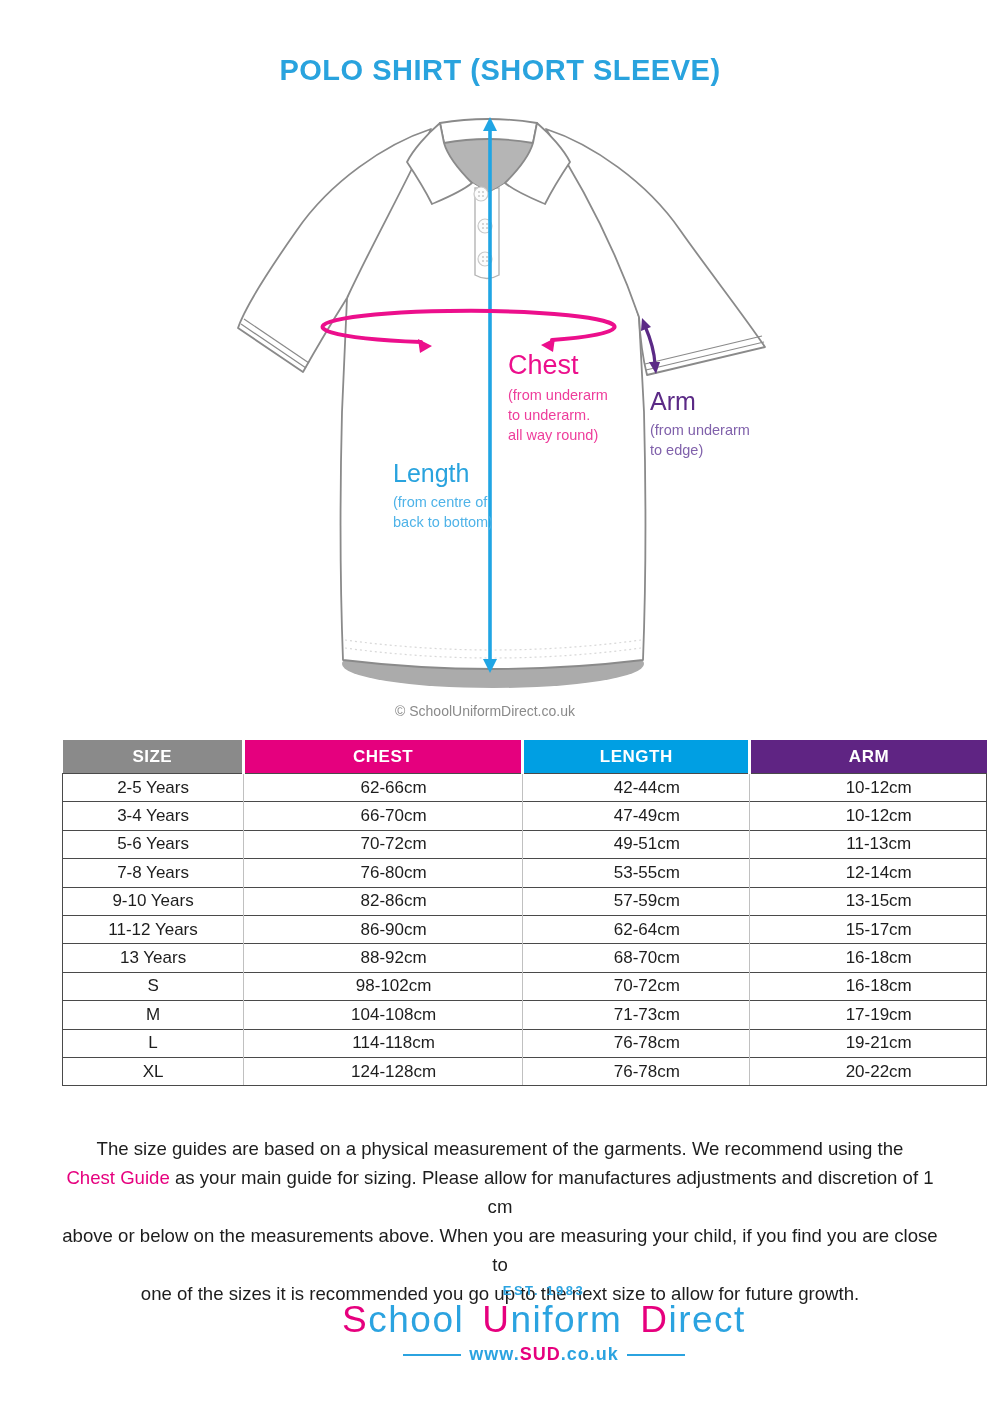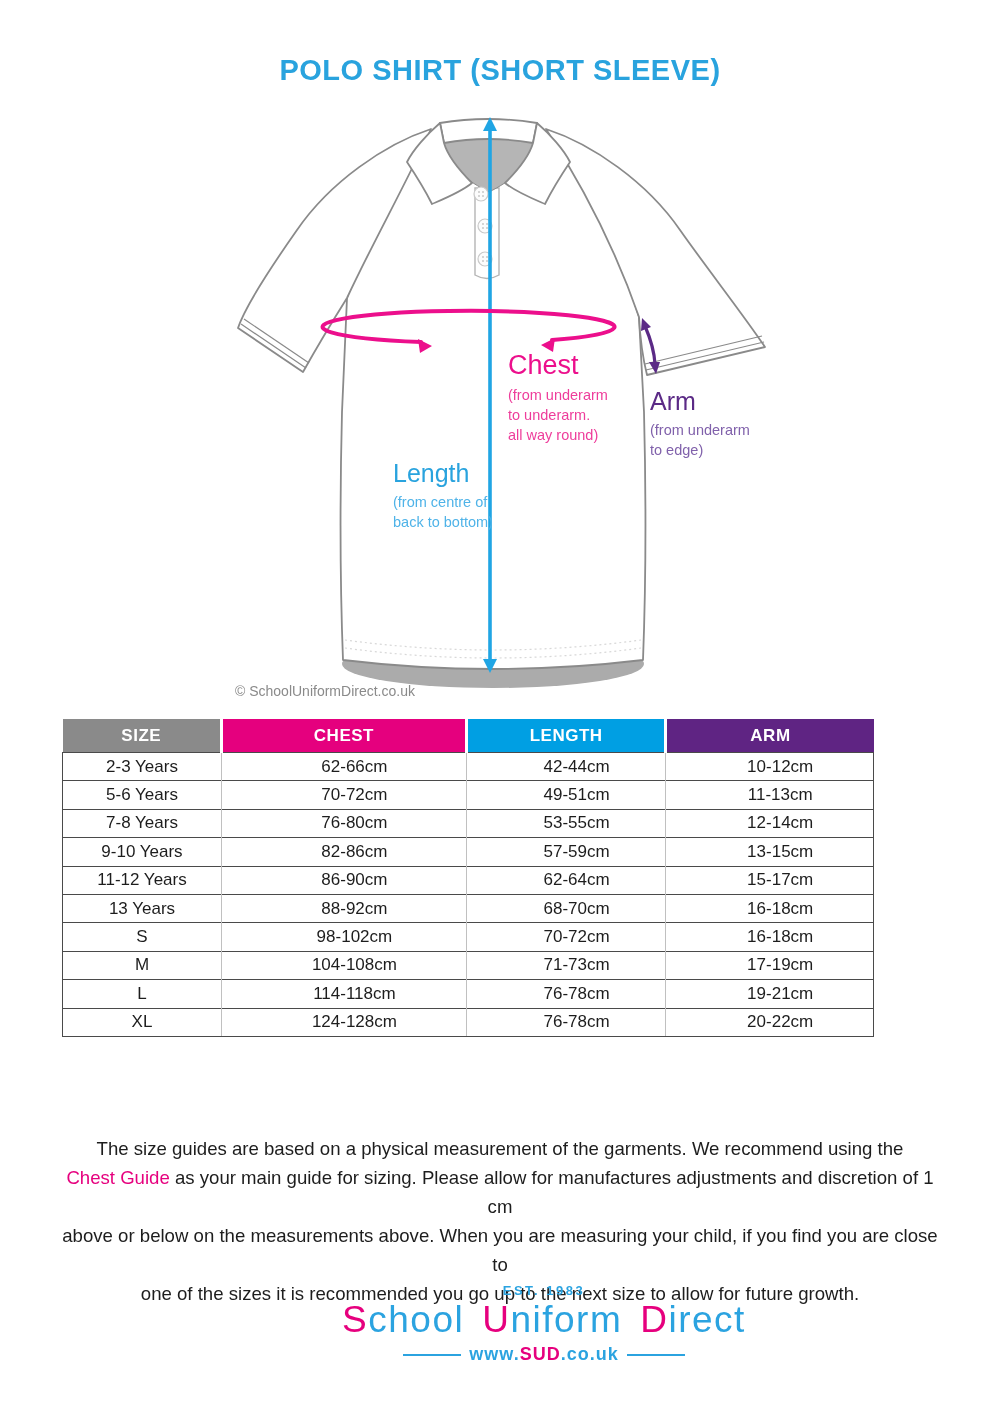--- a/index.html
+++ b/index.html
@@ -15,24 +15,24 @@
   .diag-label .big{font-size:27px;font-weight:400;display:block;}
   .diag-label .sub{display:block;font-size:14.5px;line-height:20px;margin-top:6px;}
   .lbl-chest{left:508px;top:352px;color:#EC0F8C;}
   .lbl-chest .sub{color:#EE3D9B;}
   .lbl-arm{left:650px;top:389px;color:#5B2A86;}
   .lbl-arm .big{font-size:25px;}
   .lbl-arm .sub{color:#8061AB;}
   .lbl-length{left:393px;top:461px;color:#29A3DE;}
   .lbl-length .big{font-size:25px;}
   .lbl-length .sub{color:#4FB3E8;}
-  .copyright{position:absolute;left:235px;top:683px;width:500px;text-align:left;
+  .copyright{position:absolute;left:235px;top:703px;width:500px;text-align:center;
              font-size:14px;color:#8a8a8a;}
 
-  table.size-table{position:absolute;left:62px;top:719px;width:812px;
+  table.size-table{position:absolute;left:62px;top:740px;width:925px;
                    border-collapse:collapse;table-layout:fixed;}
   .size-table col.c0{width:19.6%;} .size-table col.c1{width:30.2%;}
   .size-table col.c2{width:24.6%;} .size-table col.c3{width:25.6%;}
   .size-table th{height:33px;color:#fff;font-size:17px;font-weight:600;
                  letter-spacing:.5px;text-align:center;padding:0;}
   .size-table th + th{border-left:3px solid #fff;}
   .size-table td{height:27.4px;padding:0;text-align:center;font-size:17px;
                  color:#1d1d1d;border-top:1px solid #4a4a4a;}
   .size-table td + td{border-left:1px solid #c0c0c0;padding-left:21px;}
   .size-table tbody td:first-child{border-left:1px solid #4a4a4a;}
@@ -168,23 +168,29 @@
     <thead>
         <tr>
           <th style="background: rgb(138, 138, 138);">SIZE</th>
           <th style="background: rgb(229, 0, 126);">CHEST</th>
           <th style="background: rgb(0, 159, 227);">LENGTH</th>
           <th style="background: rgb(95, 36, 131);">ARM</th>
         </tr>
       </thead>
     <tbody>
         <tr>
-          <td>2-3 Years</td>
+          <td>2-5 Years</td>
           <td>62-66cm</td>
           <td>42-44cm</td>
+          <td>10-12cm</td>
+        </tr>
+        <tr>
+          <td>3-4 Years</td>
+          <td>66-70cm</td>
+          <td>47-49cm</td>
           <td>10-12cm</td>
         </tr>
         <tr>
           <td>5-6 Years</td>
           <td>70-72cm</td>
           <td>49-51cm</td>
           <td>11-13cm</td>
         </tr>
         <tr>
           <td>7-8 Years</td>

